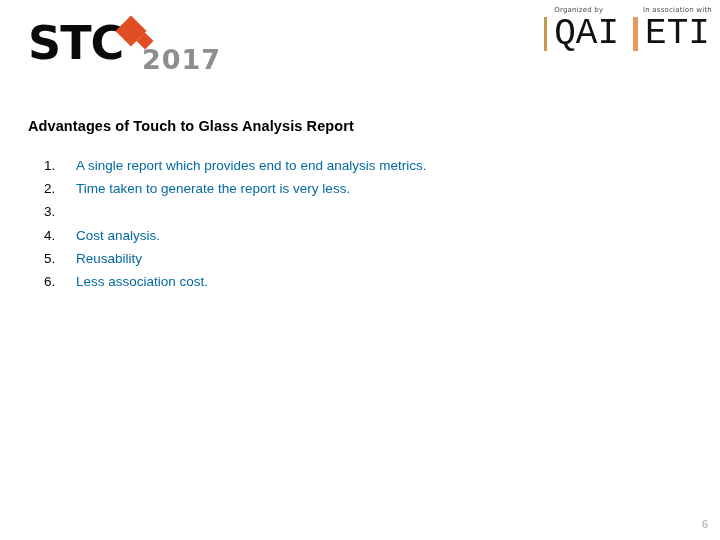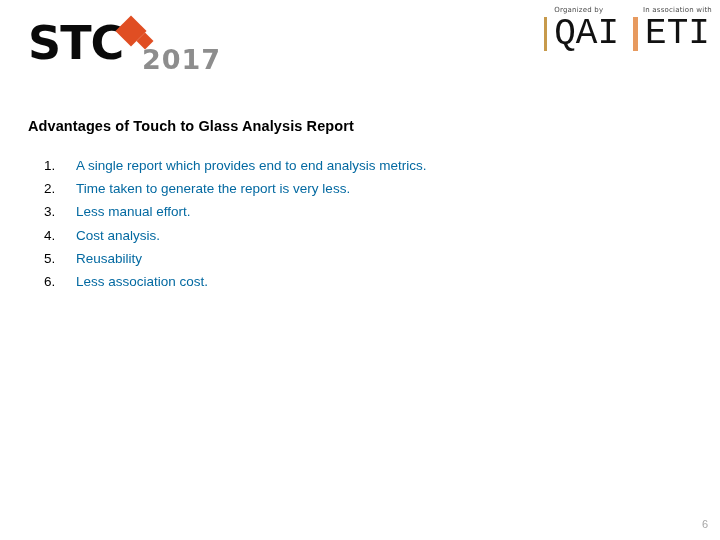--- a/index.html
+++ b/index.html
@@ -221,21 +221,20 @@
       <div class="bullet-text">A single report which provides end to end analysis metrics.</div>
     </div>
 
     <div class="bullet-row">
       <div class="bullet-num">2.</div>
       <div class="bullet-text">Time taken to generate the report is very less.</div>
     </div>
 
     <div class="bullet-row">
       <div class="bullet-num">3.</div>
-      <div class="bullet-text">Less manual effort.</div>
     </div>
 
     <div class="bullet-row">
       <div class="bullet-num">4.</div>
       <div class="bullet-text">Cost analysis.</div>
     </div>
 
     <div class="bullet-row">
       <div class="bullet-num">5.</div>
       <div class="bullet-text">Reusability</div>

